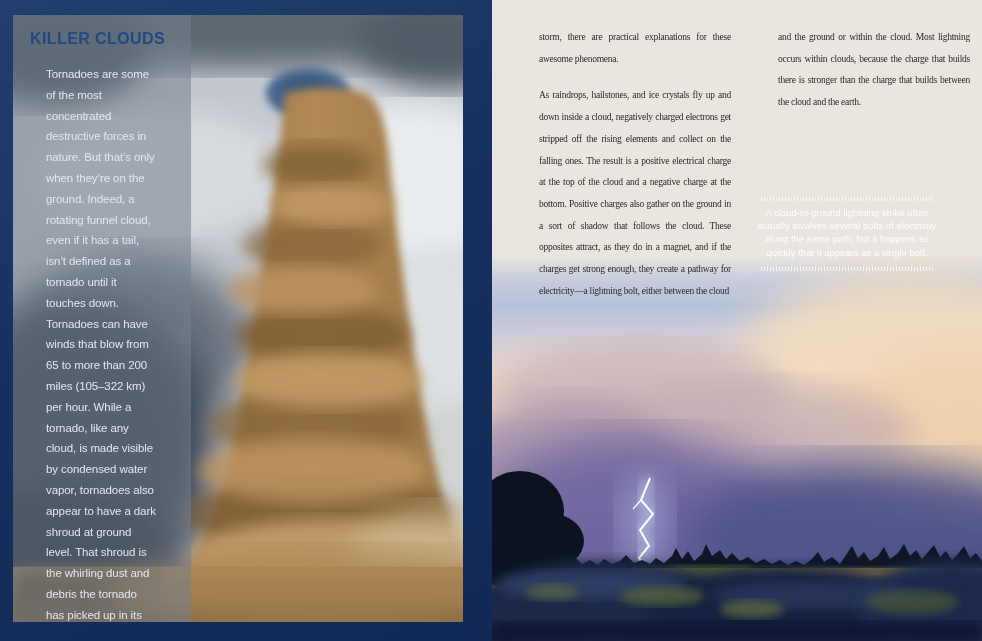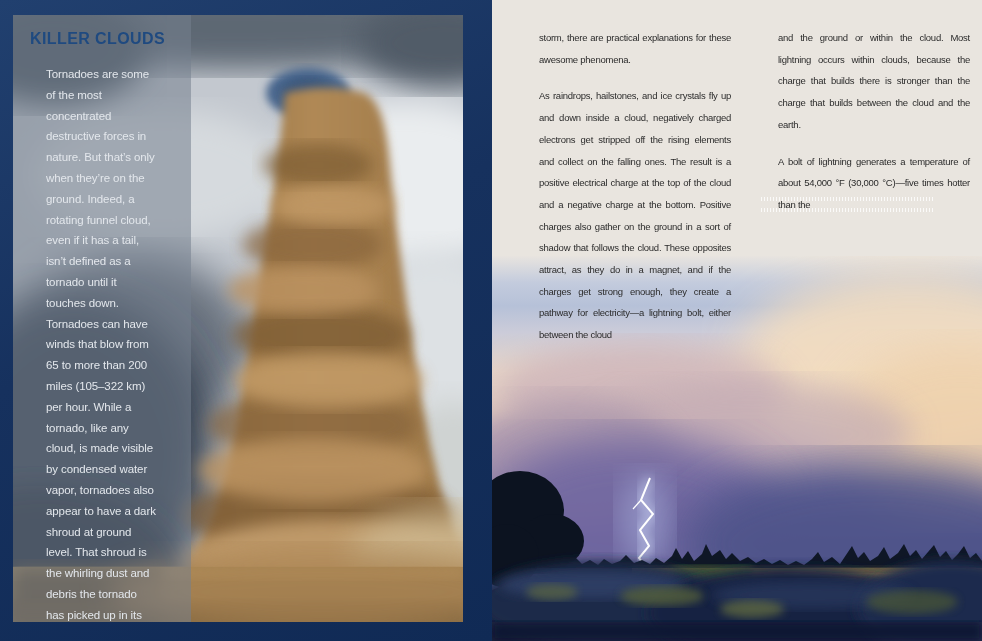--- a/index.html
+++ b/index.html
@@ -37,21 +37,21 @@
   .lightning-photo{
     position:absolute;left:0;top:256px;width:490px;height:385px;z-index:1;
   }
   .lightning-photo svg{display:block;}
   .text-col{
     position:absolute;top:27px;z-index:2;
     font-size:9.5px;line-height:21.7px;letter-spacing:-.25px;color:#2b2b2b;
   }
   .col-1{left:47px;width:192px;}
   .col-2{left:258px;width:192px;margin-left:28px;}
-  .text-col p{margin:0 0 15px 0;text-align:justify;}
+  .text-col p{margin:0 0 15px 0;text-align:justify;font-family:Liberation Serif, serif;}
   .text-col p:last-child{margin-bottom:0;}
   .callout{
     position:absolute;left:263px;top:197px;width:184px;z-index:3;
     text-align:center;color:#ffffff;font-size:9.3px;line-height:13.2px;
     letter-spacing:.1px;
   }
   .callout .rule{
     height:4px;margin:0 6px 6px 6px;
     background:repeating-linear-gradient(90deg,rgba(255,255,255,.8) 0 1px,rgba(255,255,255,0) 1px 3px);
   }
@@ -204,22 +204,22 @@
       </svg>
     </div>
 
     <div class="text-col col-1">
       <p>storm, there are practical explanations for these awesome phenomena.</p>
       <p>As raindrops, hailstones, and ice crystals fly up and down inside a cloud, negatively charged electrons get stripped off the rising elements and collect on the falling ones. The result is a positive electrical charge at the top of the cloud and a negative charge at the bottom. Positive charges also gather on the ground in a sort of shadow that follows the cloud. These opposites attract, as they do in a magnet, and if the charges get strong enough, they create a pathway for electricity—a lightning bolt, either between the cloud</p>
     </div>
 
     <div class="text-col col-2">
       <p>and the ground or within the cloud. Most lightning occurs within clouds, because the charge that builds there is stronger than the charge that builds between the cloud and the earth.</p>
-      <p>A bolt of lightning generates a temperature of about 54,000 °F (30,000 °C)—five times hotter than the</p>
     </div>
 
     <div class="callout">
       <div class="rule top"></div>
+      <div>A cloud-to-ground lightning strike often actually involves several bolts of electricity along the same path, but it happens so quickly that it appears as a single bolt.</div>
       <div class="rule bottom"></div>
     </div>
 
   </div>
 </div>
 
 </body></html>

